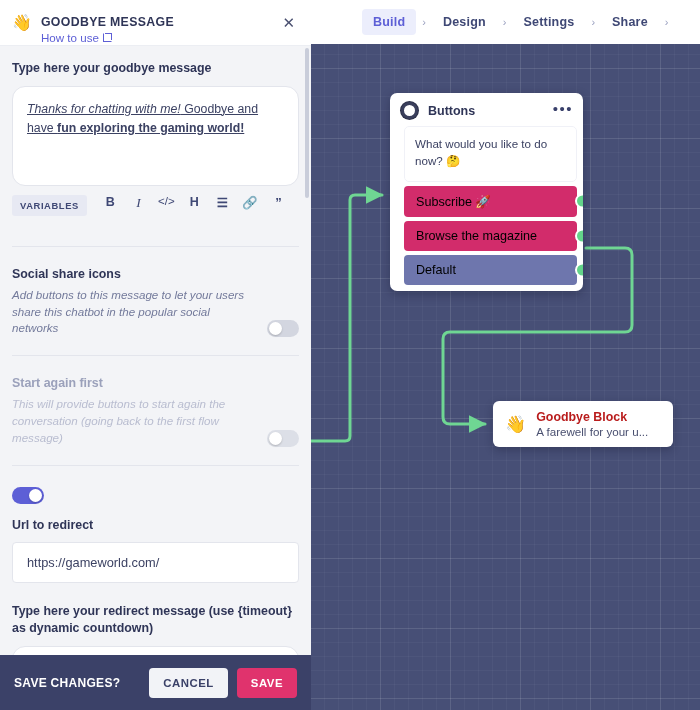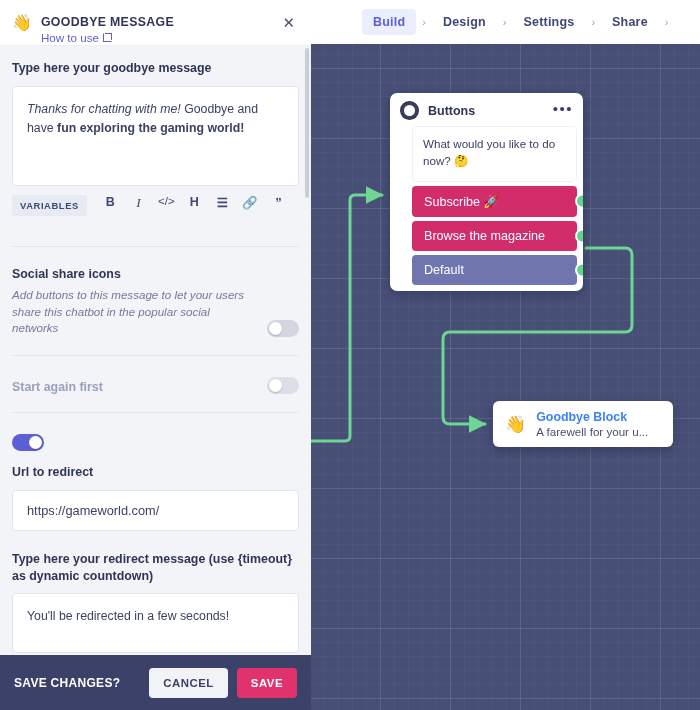--- a/index.html
+++ b/index.html
@@ -58,31 +58,31 @@
   .bn-ring {
     width: 17px; height: 17px; border-radius: 50%;
     background: #ffffff;
     border: 3.5px solid #3a3f5c;
     box-shadow: 0 0 0 1px #2c3048;
     flex: 0 0 auto;
   }
   .bn-title { font-size: 12.5px; font-weight: bold; color: #2f3557; margin-left: 10px; flex: 1; }
   .bn-dots { color: #39406b; font-size: 15px; letter-spacing: 1.5px; line-height: 8px; padding-bottom: 4px; }
 
-  .bn-body { padding: 0 6px 6px 22px; }
+  .bn-body { padding: 0 6px 6px 14px; }
   .bn-bubble {
     background: #ffffff; border-radius: 5px;
     padding: 9px 10px 11px 10px;
     font-size: 11.6px; line-height: 1.45; color: #3c4263;
     border: 1px solid #f0f1f7;
   }
   .bn-btn {
     margin-top: 4px; border-radius: 4px;
     padding: 8px 12px;
-    font-size: 12.6px; color: #ffffff;
+    font-size: 12.6px; color: #000000;
     position: relative;
   }
   .bn-btn.pink { background: #d22c6b; }
   .bn-btn.blue { background: #6e76ad; }
   .port {
     position: absolute; right: -13px; top: 50%;
     transform: translateY(-50%);
     width: 15px; height: 15px; border-radius: 50%;
     background: #63d48a;
     border: 2px solid #ffffff;
@@ -91,21 +91,21 @@
   
   #goodbye-node {
     position: absolute; left: 183px; top: 401px;
     width: 180px; height: 46px;
     background: #ffffff; border-radius: 6px;
     box-shadow: 0 3px 9px rgba(20,24,50,.33);
     display: flex; align-items: center; padding: 0 12px;
     z-index: 10;
   }
   .gn-emoji { font-size: 17px; margin-right: 10px; }
-  .gn-title { font-size: 12.4px; font-weight: bold; color: #3b82f6; }
+  .gn-title { font-size: 12.4px; font-weight: bold; color: #b91c1c; }
   .gn-sub { font-size: 11.6px; color: #4a5070; margin-top: 1px; }
 
   
   #sidebar {
     position: absolute; left: 0; top: 0;
     width: 311px; height: 710px;
     background: #f3f4f7;
     z-index: 60;
     overflow: hidden;
   }
@@ -129,22 +129,22 @@
   }
   #sb-close { font-size: 15px; color: #4a5070; cursor: pointer; padding: 4px 2px; }
 
   #sb-scroll {
     position: absolute; top: 46px; left: 0; right: 0; bottom: 55px;
     overflow: hidden;
     padding: 0 12px;
   }
   .fld-label { font-size: 12.4px; font-weight: bold; color: #2f3557; padding: 14px 0 9px 0; line-height: 1.35; }
   .textbox {
-    background: #ffffff; border: 1px solid #e3e5ec; border-radius: 4px;
-    padding: 13px 14px; font-size: 12.3px; line-height: 1.55; color: #3c4263;
+    background: #ffffff; border: 1px solid #e3e5ec; border-radius: 13px;
+    padding: 13px 14px; font-size: 12.3px; line-height: 1.55; color: #3c4263; text-decoration: underline;
   }
   .textbox.tall { height: 100px; }
   .textbox .em { font-style: italic; }
   .textbox .st { font-weight: bold; }
   .urlbox {
     background: #ffffff; border: 1px solid #e3e5ec; border-radius: 4px;
     padding: 12px 14px; font-size: 12.8px; color: #3c4263;
   }
 
   #rte-toolbar { display: flex; align-items: flex-start; gap: 3px; padding: 9px 0 12px 0; }
@@ -300,20 +300,21 @@
         </div>
       </div>
     </div>
 
     <div class="divider"></div>
 
     <div class="section disabled">
       <div class="sec-row" style="padding-top:16px;">
         <div class="sec-texts">
           <div class="sec-title">Start again first</div>
+          <div class="sec-desc">This will provide buttons to start again the conversation (going back to the first flow message)</div>
         </div>
         <div class="toggle off-pale">
           <div class="knob"></div>
         </div>
       </div>
     </div>
 
     <div class="divider"></div>
 
     <div class="section">

